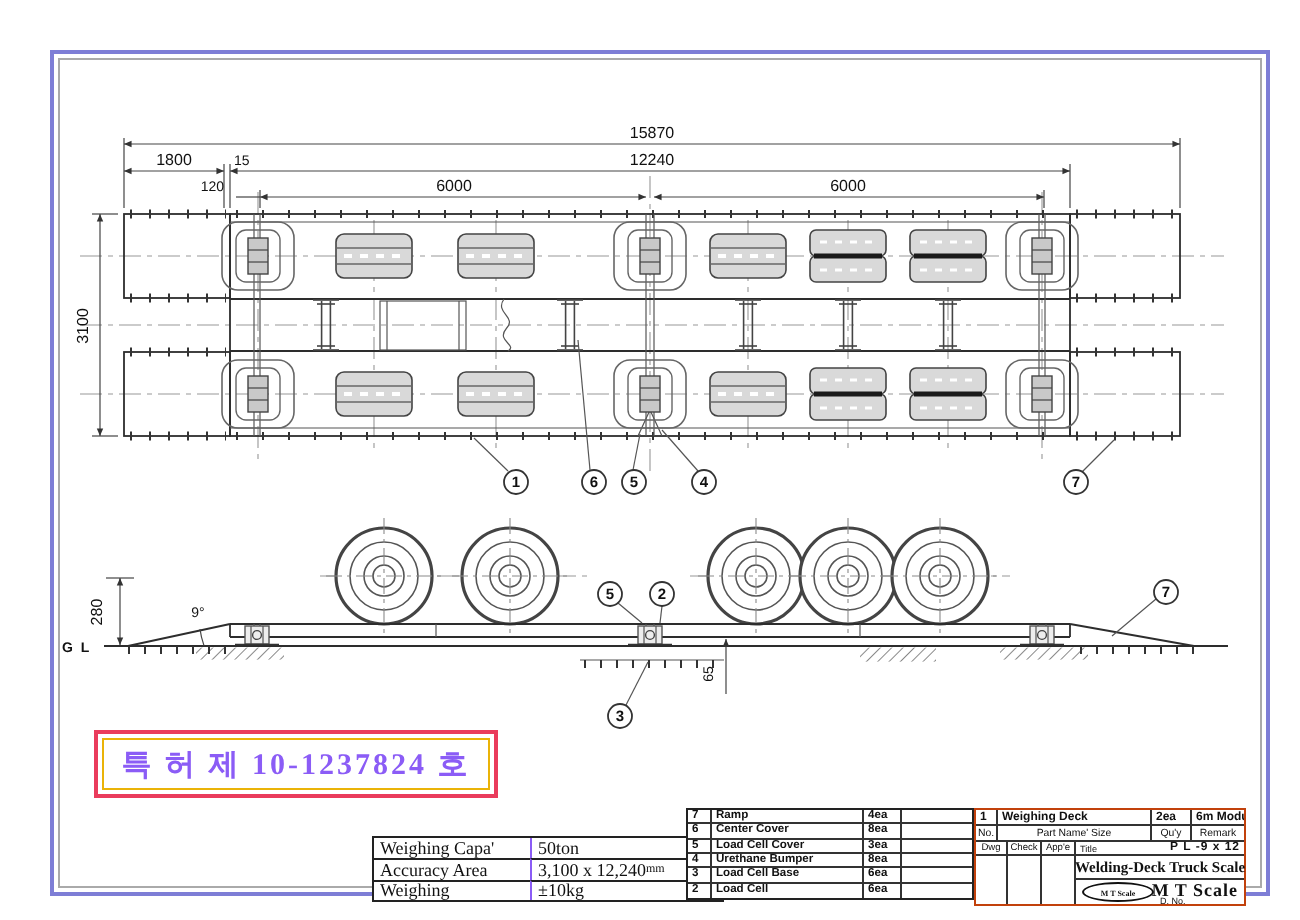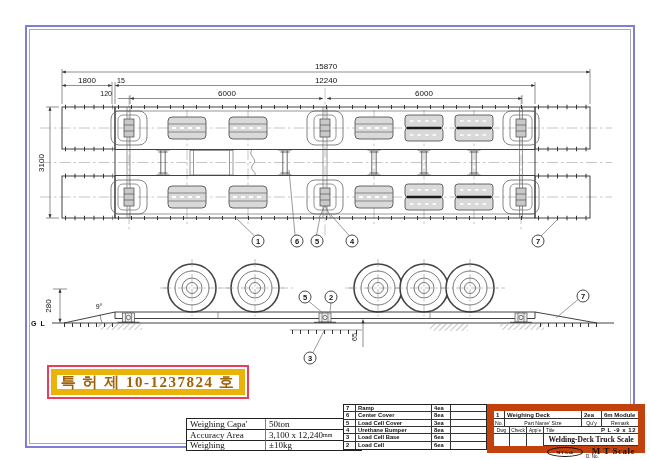--- a/index.html
+++ b/index.html
@@ -16,41 +16,41 @@
   text.sm{font-size:7px}
   .mid{text-anchor:middle}
   .end{text-anchor:end}
   text.balt{font:bold 7.5px "Liberation Sans",sans-serif;fill:#111;text-anchor:middle}
   .tick{stroke:#333;stroke-width:4.5;stroke-dasharray:1 8.5;fill:none}
   .tick2{stroke:#333;stroke-width:4;stroke-dasharray:1 7;fill:none}
   .tick3{stroke:#333;stroke-width:4;stroke-dasharray:1 12;fill:none}
 
   .stamp{position:absolute;left:47px;top:365px;width:202px;height:34px;border:2px solid #ea3c5c;
          padding:2px;box-sizing:border-box;background:#fff}
-  .stamp-inner{width:100%;height:100%;border:6px solid #eab308;display:flex;align-items:center;
-         justify-content:center;color:#a16207;font:bold 15px "Liberation Serif",serif;
+  .stamp-inner{width:100%;height:100%;border:1px solid #eab308;display:flex;align-items:center;
+         justify-content:center;color:#8b5cf6;font:bold 15px "Liberation Serif",serif;
          letter-spacing:1.5px;white-space:nowrap;box-sizing:border-box}
 
   .spec{position:absolute;left:186px;top:418px;width:176px;height:33px;border:1px solid #222;
         box-sizing:border-box;display:grid;grid-template-columns:78px 1fr;grid-template-rows:repeat(3,1fr);
         font:9px "Liberation Serif",serif;background:#fff}
   .spec>div{display:flex;align-items:center;padding-left:3px;overflow:hidden;white-space:nowrap;box-sizing:border-box}
   .spec>div:nth-child(n+3){border-top:1px solid #222}
   .spec>.v{border-left:1px solid #8b5cf6}
   .spec sup{font-size:6px;line-height:0;vertical-align:super}
 
   .parts{position:absolute;left:343px;top:404px;width:144px;height:46px;border:1px solid #222;
          box-sizing:border-box;display:grid;grid-template-columns:12px 76px 19px 1fr;
          grid-template-rows:repeat(6,1fr);font:bold 5.8px "Liberation Sans",sans-serif;background:#fff}
   .parts>span{border-right:1px solid #333;border-bottom:1px solid #333;display:flex;align-items:center;
          padding-left:2px;overflow:hidden;white-space:nowrap;box-sizing:border-box}
   .parts>span:nth-child(4n){border-right:none}
   .parts>span:nth-child(n+21){border-bottom:none}
 
-  .tblock{position:absolute;left:487px;top:404px;width:158px;height:49px;border:7px solid #c2410c;
+  .tblock{position:absolute;left:487px;top:404px;width:136px;height:49px;border:1px solid #c2410c;
           box-sizing:border-box;display:flex;flex-direction:column;background:#fff}
   .tb-row{display:grid;grid-template-columns:11px 77px 20px 1fr;height:8px;flex:none}
   .tb-row>span{border-right:1px solid #333;border-bottom:1px solid #333;display:flex;align-items:center;
           padding-left:2px;overflow:hidden;white-space:nowrap;box-sizing:border-box}
   .tb-row>span:last-child{border-right:none}
   .tb-row.r1{font:bold 6px "Liberation Sans",sans-serif}
   .tb-row.r2{font:5.2px "Liberation Sans",sans-serif}
   .tb-row.r2>span{justify-content:center;padding-left:0}
   .tb-main{flex:1;display:flex;min-height:0}
   .tb-sign{width:49px;border-right:1px solid #333;display:flex;flex-direction:column;flex:none}

